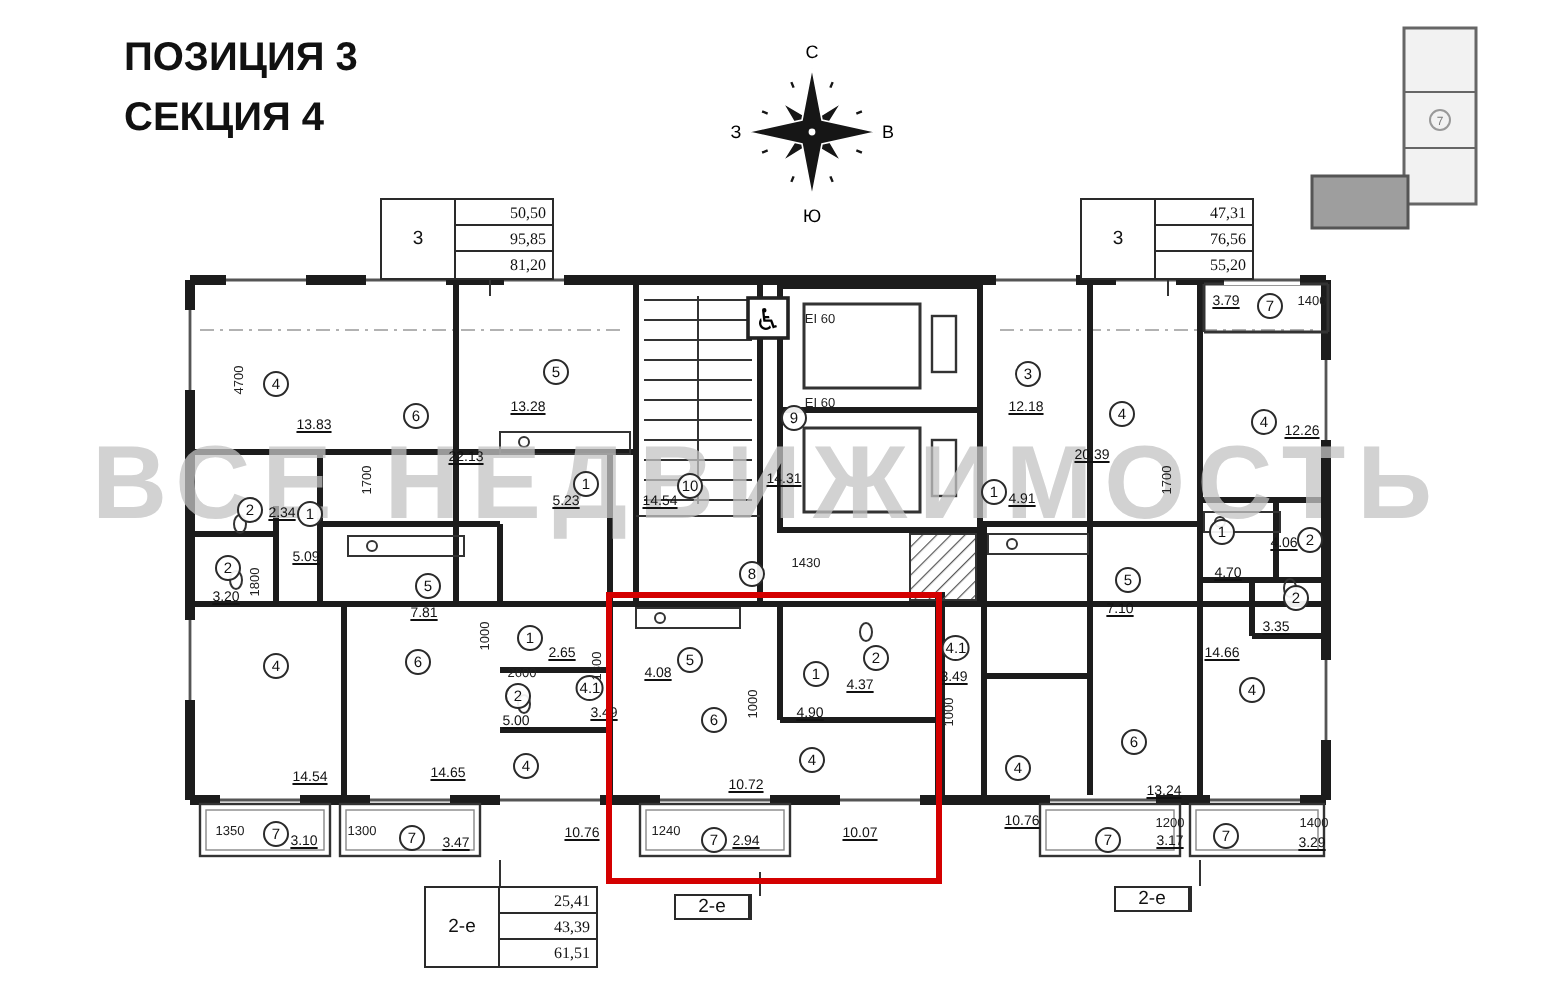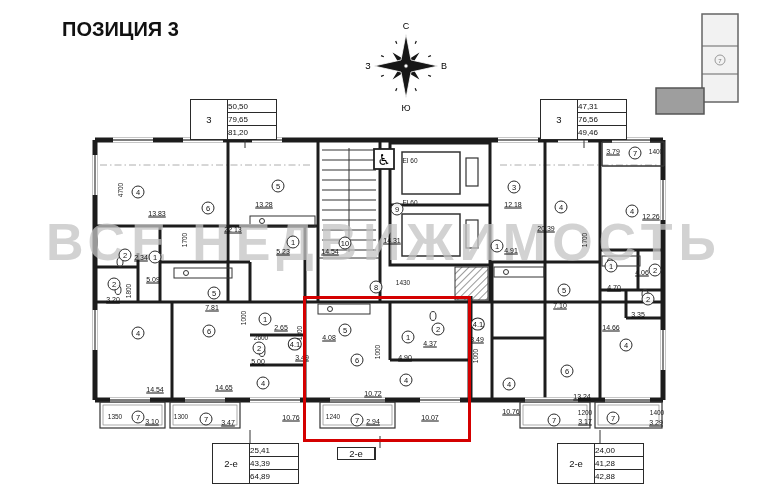--- a/index.html
+++ b/index.html
@@ -17,21 +17,21 @@
       white-space:nowrap;color:#111;}
   .dim{position:absolute;font-size:6.5px;color:#222;transform:translate(-50%,-50%);white-space:nowrap;}
   .dim.rot{transform:translate(-50%,-50%) rotate(-90deg);}
   .redbox{position:absolute;left:303px;top:296px;width:168px;height:146px;border:3px solid #d40000;
           z-index:5;box-sizing:border-box;background:transparent;}
   .sumbox{position:absolute;display:flex;background:#fff;border:1.2px solid #2a2a2a;z-index:6;}
   .sumbox .type{width:36px;display:flex;align-items:center;justify-content:center;
                 font-size:9.5px;border-right:1.2px solid #2a2a2a;}
   .sumbox .vals{display:flex;flex-direction:column;}
   .sumbox .vals div{width:48px;height:13px;line-height:13px;border-bottom:1.2px solid #2a2a2a;
-                    padding-right:3px;box-sizing:border-box;font-size:8px;}
+                    text-align:right;padding-right:3px;box-sizing:border-box;font-size:8px;font-family:Liberation Serif, serif;}
   .sumbox .vals div:last-child{border-bottom:none;}
 </style>
 </head>
 <body>
 
 <div id="canvas">
 
   <svg id="plan-svg" width="784" height="500">
     <defs>
       <pattern id="hatchP" width="5" height="5" patternUnits="userSpaceOnUse" patternTransform="rotate(45)">
@@ -301,53 +301,49 @@
       <div class="dim" style="left: 181px; top: 416px;">1300</div>
       <div class="dim" style="left: 333px; top: 416px;">1240</div>
       <div class="dim" style="left: 585px; top: 412px;">1200</div>
       <div class="dim" style="left: 657px; top: 412px;">1400</div>
       <div class="dim" style="left: 410px; top: 160px;">EI 60</div>
       <div class="dim" style="left: 410px; top: 202px;">EI 60</div>
     </div>
 
   <div class="title">
     <div>ПОЗИЦИЯ 3</div>
+    <div>СЕКЦИЯ 4</div>
   </div>
 
   <div class="redbox"></div>
 
   <div class="sumbox" style="left:190px;top:99px;">
     <div class="type">3</div>
     <div class="vals">
       <div>50,50</div>
-      <div>79,65</div>
+      <div>95,85</div>
       <div>81,20</div>
     </div>
   </div>
   <div class="sumbox" style="left:540px;top:99px;">
     <div class="type">3</div>
     <div class="vals">
       <div>47,31</div>
       <div>76,56</div>
-      <div>49,46</div>
+      <div>55,20</div>
     </div>
   </div>
   <div class="sumbox" style="left:212px;top:443px;">
     <div class="type">2-е</div>
     <div class="vals">
       <div>25,41</div>
       <div>43,39</div>
-      <div>64,89</div>
+      <div>61,51</div>
     </div>
   </div>
   <div class="sumbox" style="left:337px;top:447px;">
     <div class="type">2-е</div>
   </div>
   <div class="sumbox" style="left:557px;top:443px;">
     <div class="type">2-е</div>
-    <div class="vals">
-      <div>24,00</div>
-      <div>41,28</div>
-      <div>42,88</div>
-    </div>
   </div>
 
 </div>
 
 </body></html>

